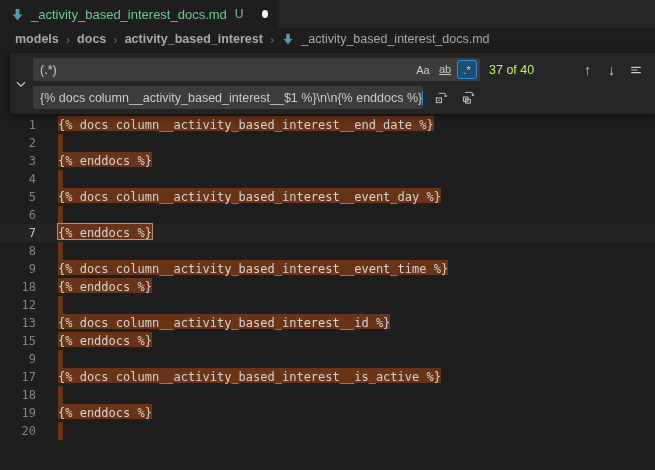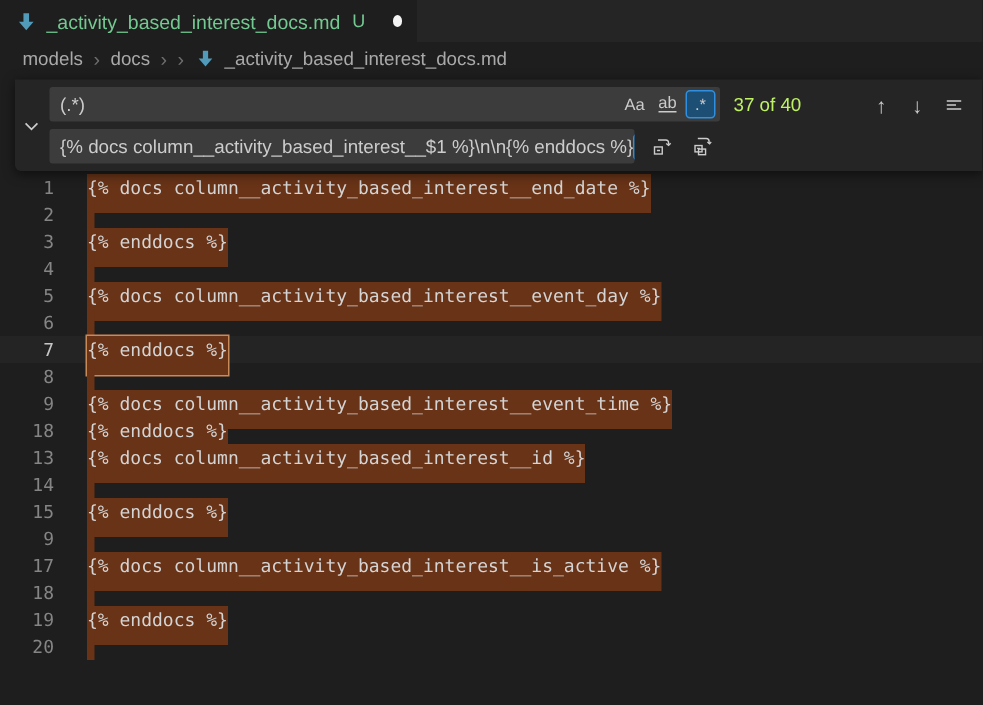--- a/index.html
+++ b/index.html
@@ -18,33 +18,33 @@
   }
   .file-icon { width:15px; height:15px; flex:none; display:flex; }
   .tab-label { color:#73c991; font-size:13px; white-space:nowrap; }
   .tab-badge { color:#73c991; font-size:12px; margin-left:2px; }
   .dot { width:8px; height:8px; border-radius:50%; background:#f3f3f3; margin-left:12px; }
   
   .breadcrumbs {
     height:22px; display:flex; align-items:center; padding-left:15px;
     font-size:12.5px; color:#a9a9a9; gap:7px; background:#1e1e1e; white-space:nowrap;
   }
-  .crumb { cursor:pointer; }
+  .crumb { cursor:pointer;font-weight:bold; }
   .crumb-sep { color:#6e6e6e; font-size:13px; }
   .crumb-file { display:flex; align-items:center; gap:5px; cursor:pointer; }
   
   .code {
     padding-top:66px;
     font-family:"DejaVu Sans Mono", monospace;
     font-size:12px; color:#d4d4d4;
   }
   .line { height:18px; line-height:18px; display:flex; white-space:pre; }
   .ln { width:36px; text-align:right; color:#858585; flex:none; font-size:12px; }
   .lt { margin-left:22px; }
-  .lt .hl { display:inline-block; height:26px; background:#683317; }
+  .lt .hl { display:inline-block; height:15px; background:#683317; }
   .hl-empty { display:inline-block; width:5px; height:18px; background:#683317; }
   .line.current { background:#242424; }
   .line.current .ln { color:#c6c6c6; }
   .line.current .hl { outline:1px solid #c98a5a; outline-offset:0; }
   
   .findwidget {
     position:absolute; top:53px; left:10px; right:0; height:61px;
     background:#252526; box-shadow:0 2px 8px rgba(0,0,0,.55);
     border-bottom-left-radius:4px; z-index:5;
   }
@@ -100,20 +100,21 @@
     <span class="tab-badge">U</span>
     <span class="dot"></span>
   </div>
 </div>
 
 <div class="breadcrumbs">
   <span class="crumb">models</span>
   <span class="crumb-sep">›</span>
   <span class="crumb">docs</span>
   <span class="crumb-sep">›</span>
+  <span class="crumb">activity_based_interest</span>
   <span class="crumb-sep">›</span>
   <span class="crumb-file">
     <span class="file-icon">
       <svg width="14" height="14" viewBox="0 0 16 16">
           <path d="M6 2h4v6h3.2L8 14 2.8 8H6z" fill="#519aba"></path>
         </svg>
     </span>
     <span>_activity_based_interest_docs.md</span>
   </span>
 </div>
@@ -123,22 +124,22 @@
       <div class="line"><span class="ln">1</span><span class="lt"><span class="hl">{% docs column__activity_based_interest__end_date %}</span></span></div>
       <div class="line"><span class="ln">2</span><span class="lt"><span class="hl-empty"></span></span></div>
       <div class="line"><span class="ln">3</span><span class="lt"><span class="hl">{% enddocs %}</span></span></div>
       <div class="line"><span class="ln">4</span><span class="lt"><span class="hl-empty"></span></span></div>
       <div class="line"><span class="ln">5</span><span class="lt"><span class="hl">{% docs column__activity_based_interest__event_day %}</span></span></div>
       <div class="line"><span class="ln">6</span><span class="lt"><span class="hl-empty"></span></span></div>
       <div class="line current"><span class="ln">7</span><span class="lt"><span class="hl">{% enddocs %}</span></span></div>
       <div class="line"><span class="ln">8</span><span class="lt"><span class="hl-empty"></span></span></div>
       <div class="line"><span class="ln">9</span><span class="lt"><span class="hl">{% docs column__activity_based_interest__event_time %}</span></span></div>
       <div class="line"><span class="ln">18</span><span class="lt"><span class="hl">{% enddocs %}</span></span></div>
+      <div class="line"><span class="ln">12</span><span class="lt"><span class="hl-empty"></span></span></div>
       <div class="line"><span class="ln">13</span><span class="lt"><span class="hl">{% docs column__activity_based_interest__id %}</span></span></div>
-      <div class="line"><span class="ln">14</span><span class="lt"><span class="hl-empty"></span></span></div>
       <div class="line"><span class="ln">15</span><span class="lt"><span class="hl">{% enddocs %}</span></span></div>
       <div class="line"><span class="ln">9</span><span class="lt"><span class="hl-empty"></span></span></div>
       <div class="line"><span class="ln">17</span><span class="lt"><span class="hl">{% docs column__activity_based_interest__is_active %}</span></span></div>
       <div class="line"><span class="ln">18</span><span class="lt"><span class="hl-empty"></span></span></div>
       <div class="line"><span class="ln">19</span><span class="lt"><span class="hl">{% enddocs %}</span></span></div>
       <div class="line"><span class="ln">20</span><span class="lt"><span class="hl-empty"></span></span></div>
     </div>
 </div>
 
 <div class="findwidget">

